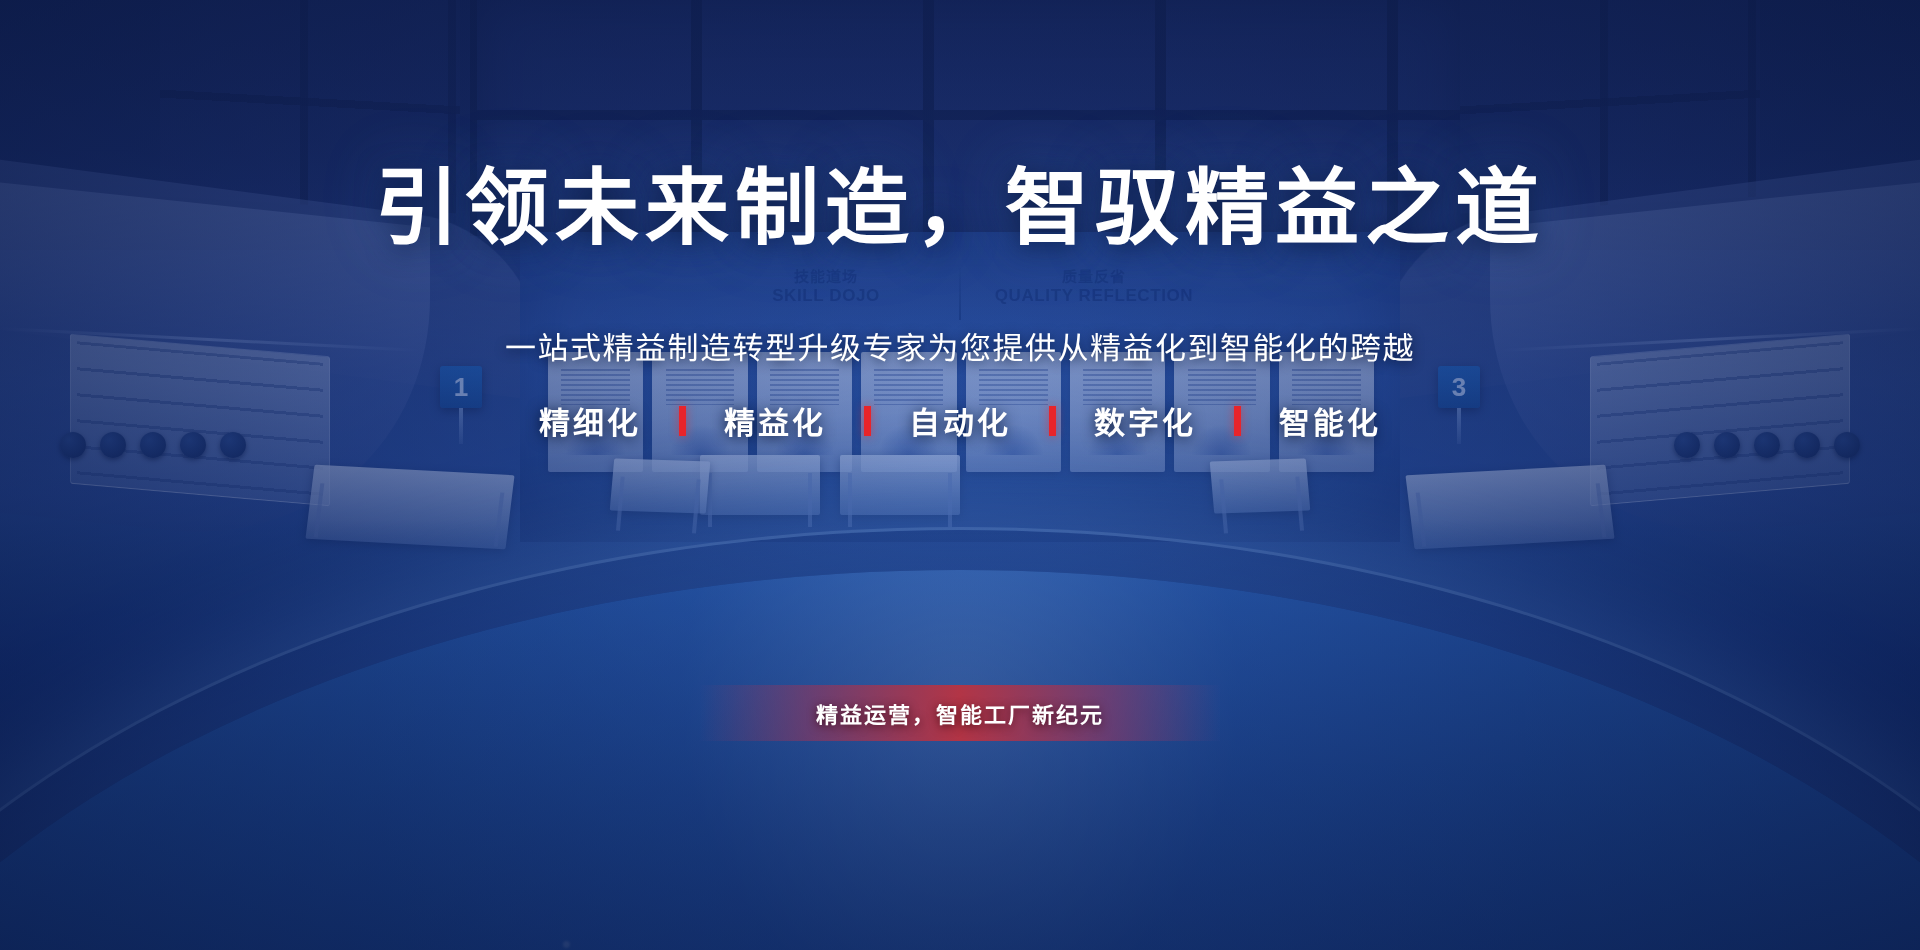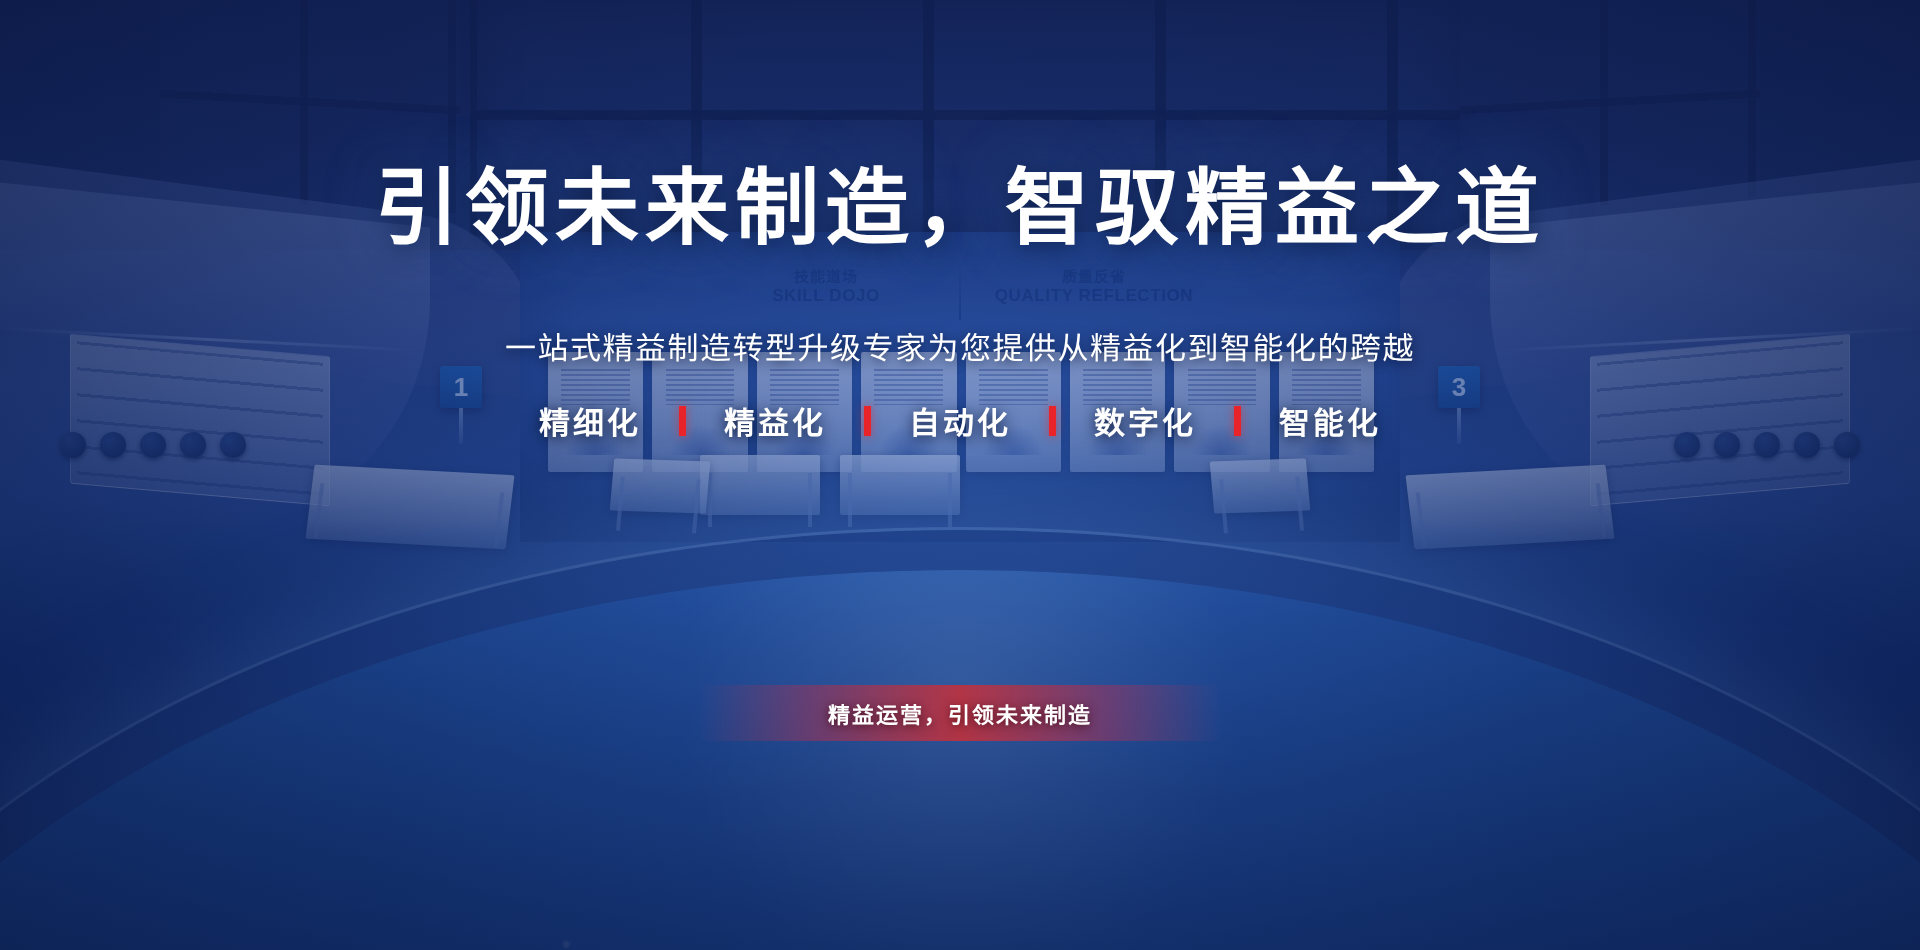--- a/index.html
+++ b/index.html
@@ -372,16 +372,16 @@
       <span class="kw">精益化</span>
       <span class="kw-sep"></span>
       <span class="kw">自动化</span>
       <span class="kw-sep"></span>
       <span class="kw">数字化</span>
       <span class="kw-sep"></span>
       <span class="kw">智能化</span>
     </div>
 
     <div class="badge">
-      <span class="badge-text">精益运营，引领未来制造</span>
+      <span class="badge-text">精益运营，智能工厂新纪元</span>
     </div>
   </div>
 </div>
 
 </body></html>

